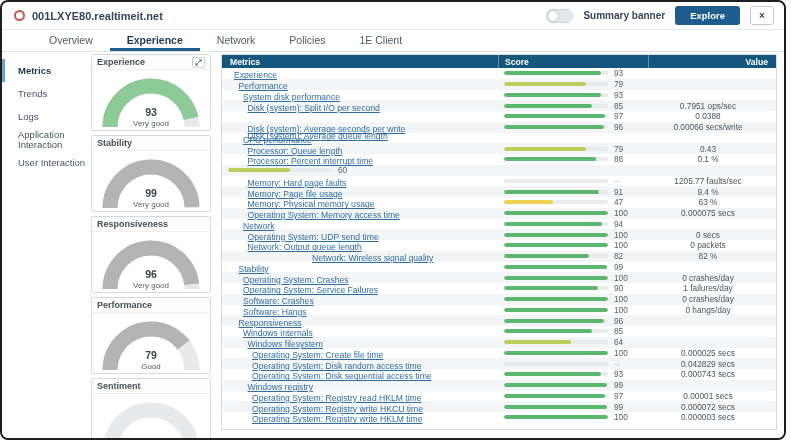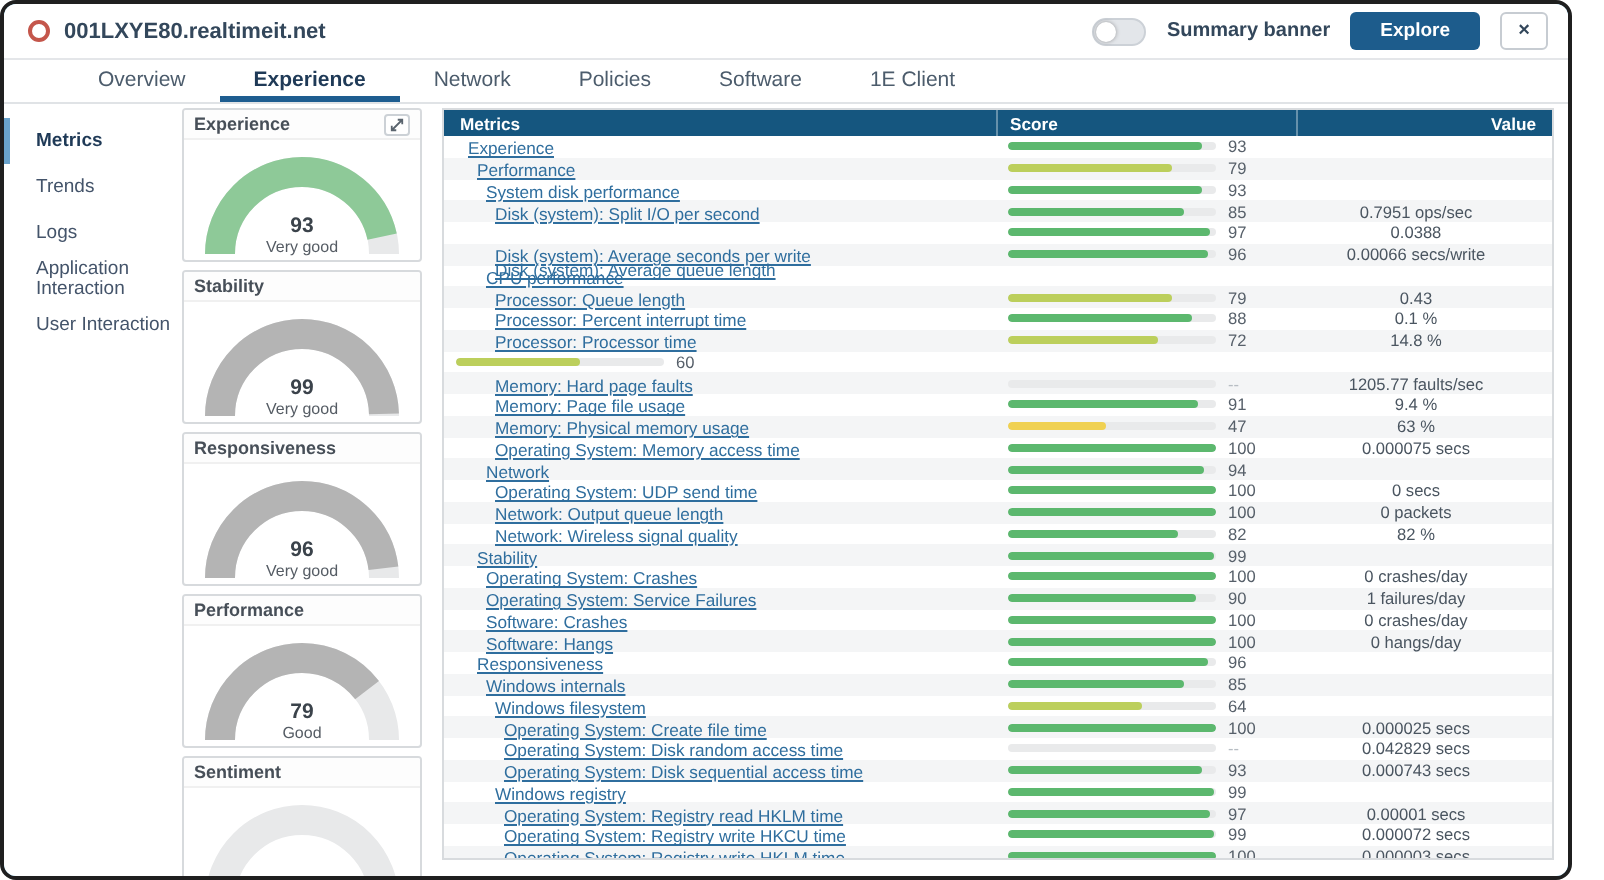--- a/index.html
+++ b/index.html
@@ -70,21 +70,20 @@
       <button class="explore-btn">Explore</button>
       <button class="close-btn">×</button>
     </div>
   </div>
 
   <div class="tabbar">
       <div class="tab">Overview</div>
       <div class="tab active">Experience</div>
       <div class="tab">Network</div>
       <div class="tab">Policies</div>
-      <div class="tab">Software</div>
       <div class="tab">1E Client</div>
     </div>
 
   <div class="content">
     <div class="sidebar">
         <div class="side-item active">Metrics</div>
         <div class="side-item">Trends</div>
         <div class="side-item">Logs</div>
         <div class="side-item">Application Interaction</div>
         <div class="side-item">User Interaction</div>
@@ -244,30 +243,20 @@
             <div class="cell-metric" style="padding-left: 25.5px;"><span class="metric-link">Processor: Percent interrupt time</span></div>
             <div class="cell-score">
               <span class="bar-track">
                 <span class="bar-fill" style="display: block; width: 88%; background: rgb(92, 184, 110);"></span>
               </span>
               <span class="score-num">88</span>
             </div>
             <div class="cell-value">0.1 %</div>
           </div>
           <div class="row">
-            <div class="cell-metric" style="padding-left: 25.5px;"><span class="metric-link">Processor: Processor time</span></div>
-            <div class="cell-score">
-              <span class="bar-track">
-                <span class="bar-fill" style="display: block; width: 72%; background: rgb(188, 207, 92);"></span>
-              </span>
-              <span class="score-num">72</span>
-            </div>
-            <div class="cell-value">14.8 %</div>
-          </div>
-          <div class="row">
             <div class="cell-score">
               <span class="bar-track">
                 <span class="bar-fill" style="display: block; width: 60%; background: rgb(188, 207, 92);"></span>
               </span>
               <span class="score-num">60</span>
             </div>
             <div class="cell-value"></div>
           </div>
           <div class="row">
             <div class="cell-metric" style="padding-left: 25.5px;"><span class="metric-link">Memory: Hard page faults</span></div>
@@ -331,21 +320,21 @@
             <div class="cell-metric" style="padding-left: 25.5px;"><span class="metric-link">Network: Output queue length</span></div>
             <div class="cell-score">
               <span class="bar-track">
                 <span class="bar-fill" style="display: block; width: 100%; background: rgb(92, 184, 110);"></span>
               </span>
               <span class="score-num">100</span>
             </div>
             <div class="cell-value">0 packets</div>
           </div>
           <div class="row">
-            <div class="cell-metric" style="padding-left: 25.5px;"><span class="metric-link">Network: Wireless signal quality</span></div>
+            <div class="cell-metric" style="padding-left: 25.5px; text-align: center;"><span class="metric-link">Network: Wireless signal quality</span></div>
             <div class="cell-score">
               <span class="bar-track">
                 <span class="bar-fill" style="display: block; width: 82%; background: rgb(92, 184, 110);"></span>
               </span>
               <span class="score-num">82</span>
             </div>
             <div class="cell-value">82 %</div>
           </div>
           <div class="row">
             <div class="cell-metric" style="padding-left: 16.5px;"><span class="metric-link">Stability</span></div>

